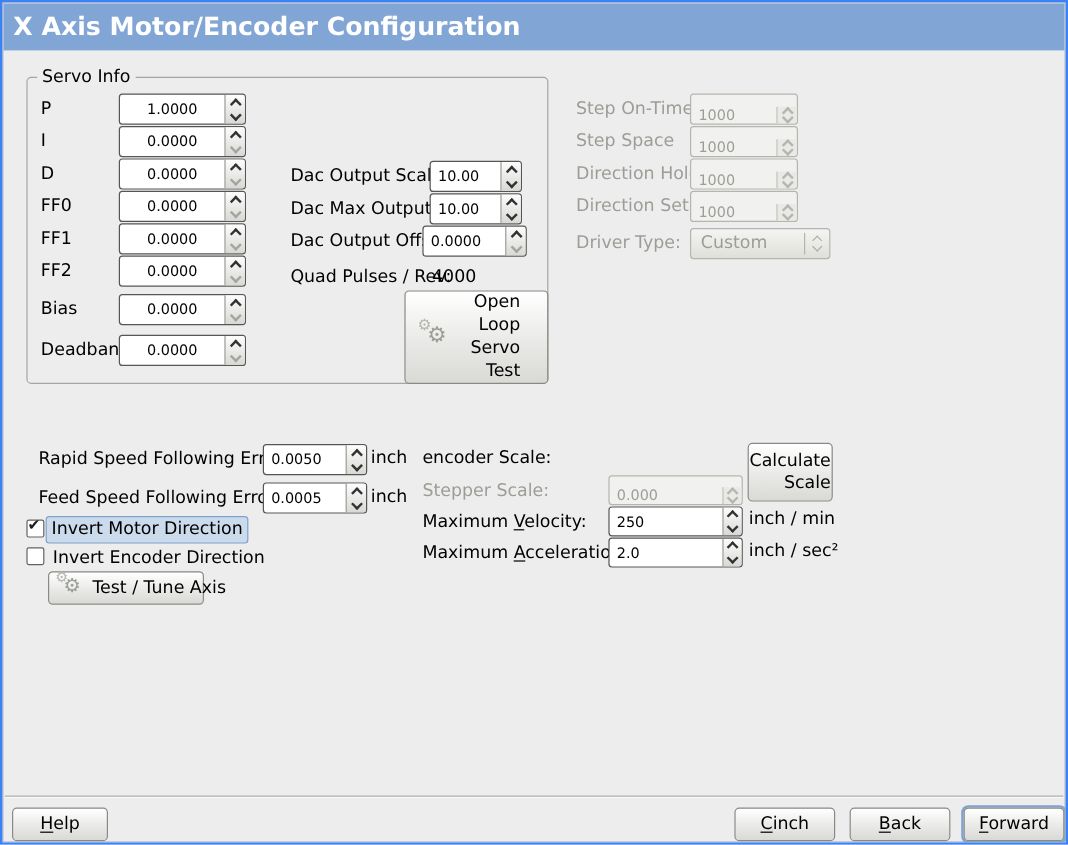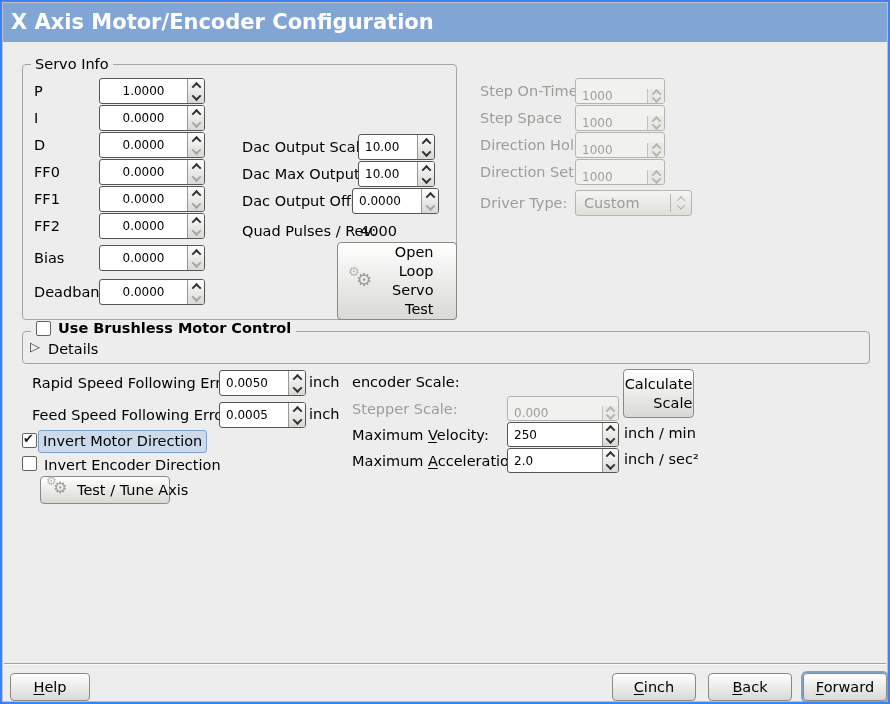--- a/index.html
+++ b/index.html
@@ -291,28 +291,20 @@
   <div class="lbl dis" style="left:478px;top:192px">Driver Type:</div>
   <div class="combo" style="left:573px;top:188px;width:117px;height:26px">
     <span class="cval">Custom</span>
     <span class="csep"></span>
     <span class="cchv">
         <i class="chv u"></i>
         <i class="chv d"></i>
       </span>
   </div>
 
-  <div class="frame" style="left:20px;top:329px;width:848px;height:33px">
-    <span class="legend-flex">
-      <span class="cb inline"></span>
-      <span class="bold" style="font-size:14.5px">Use Brushless Motor Control</span>
-    </span>
-    <span class="tri" style="left:7px;top:7px">▷</span>
-    <span class="lbl" style="left:25px;top:8px">Details</span>
-  </div>
 
   <div class="lbl" style="left:30px;top:372px">Rapid Speed Following Error:</div>
   <div class="spin" style="left:217px;top:368px;width:87px">
     <div class="val">0.0050</div>
     <div class="btns">
         <div class="sb">
           <i class="chv u"></i>
         </div>
         <div class="sb">
           <i class="chv d"></i>

